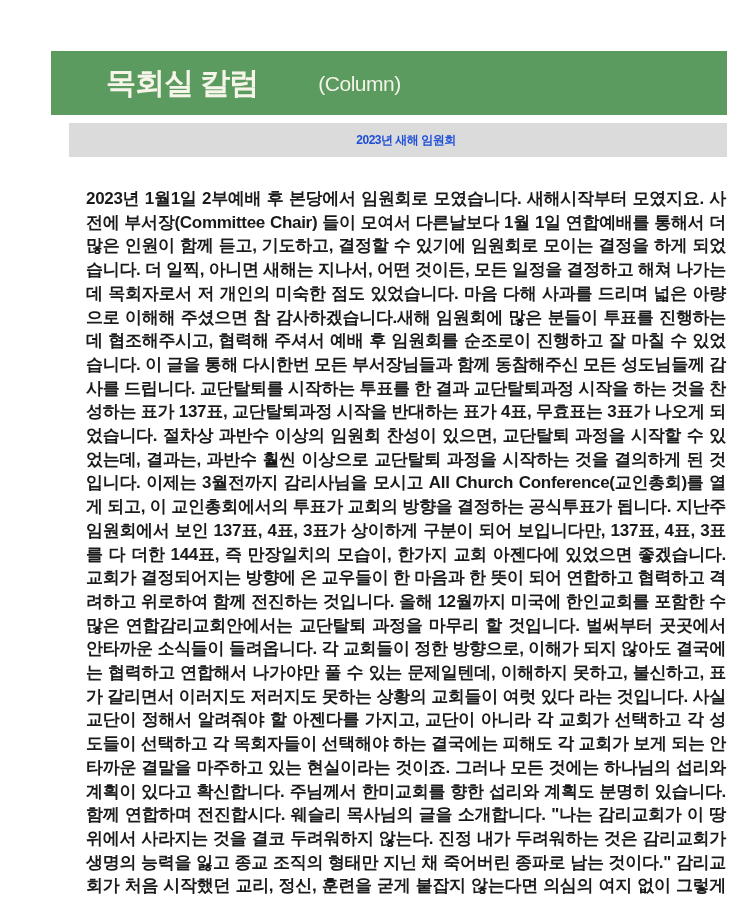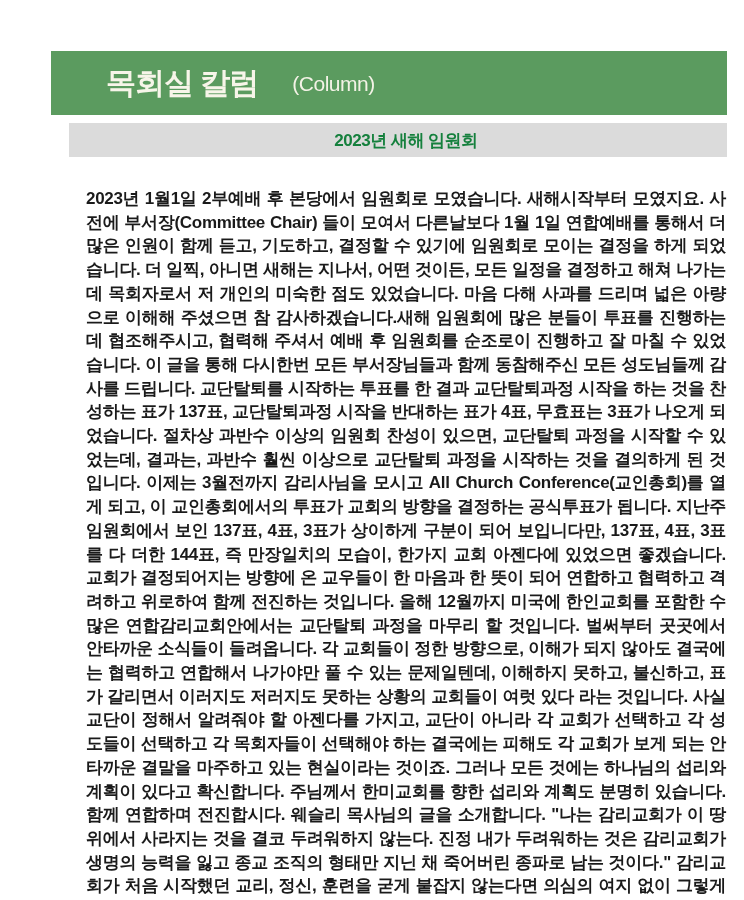--- a/index.html
+++ b/index.html
@@ -29,33 +29,34 @@
     font-weight: 800;
     letter-spacing: -1px;
     line-height: 1;
   }
   .header-subtitle {
     color: #f3f2e6;
     font-size: 21px;
     font-weight: 400;
     line-height: 1;
     letter-spacing: -0.5px;
+    margin-left: 26px;
   }
 
   .article-title-bar {
     margin: 8px 18px 0 18px;
     height: 26px;
     background: #dbdbdb;
     display: flex;
     align-items: center;
     justify-content: center;
   }
   .article-title {
-    color: #15803d;
-    font-size: 17px;
+    color: #1d4ed8;
+    font-size: 12px;
     font-weight: 700;
     letter-spacing: -0.5px;
   }
 
   .article-body {
     margin: 13px 18px 0 18px;
     color: #1a1a1a;
     font-size: 17px;
     font-weight: 600;
     line-height: 23.7px;

